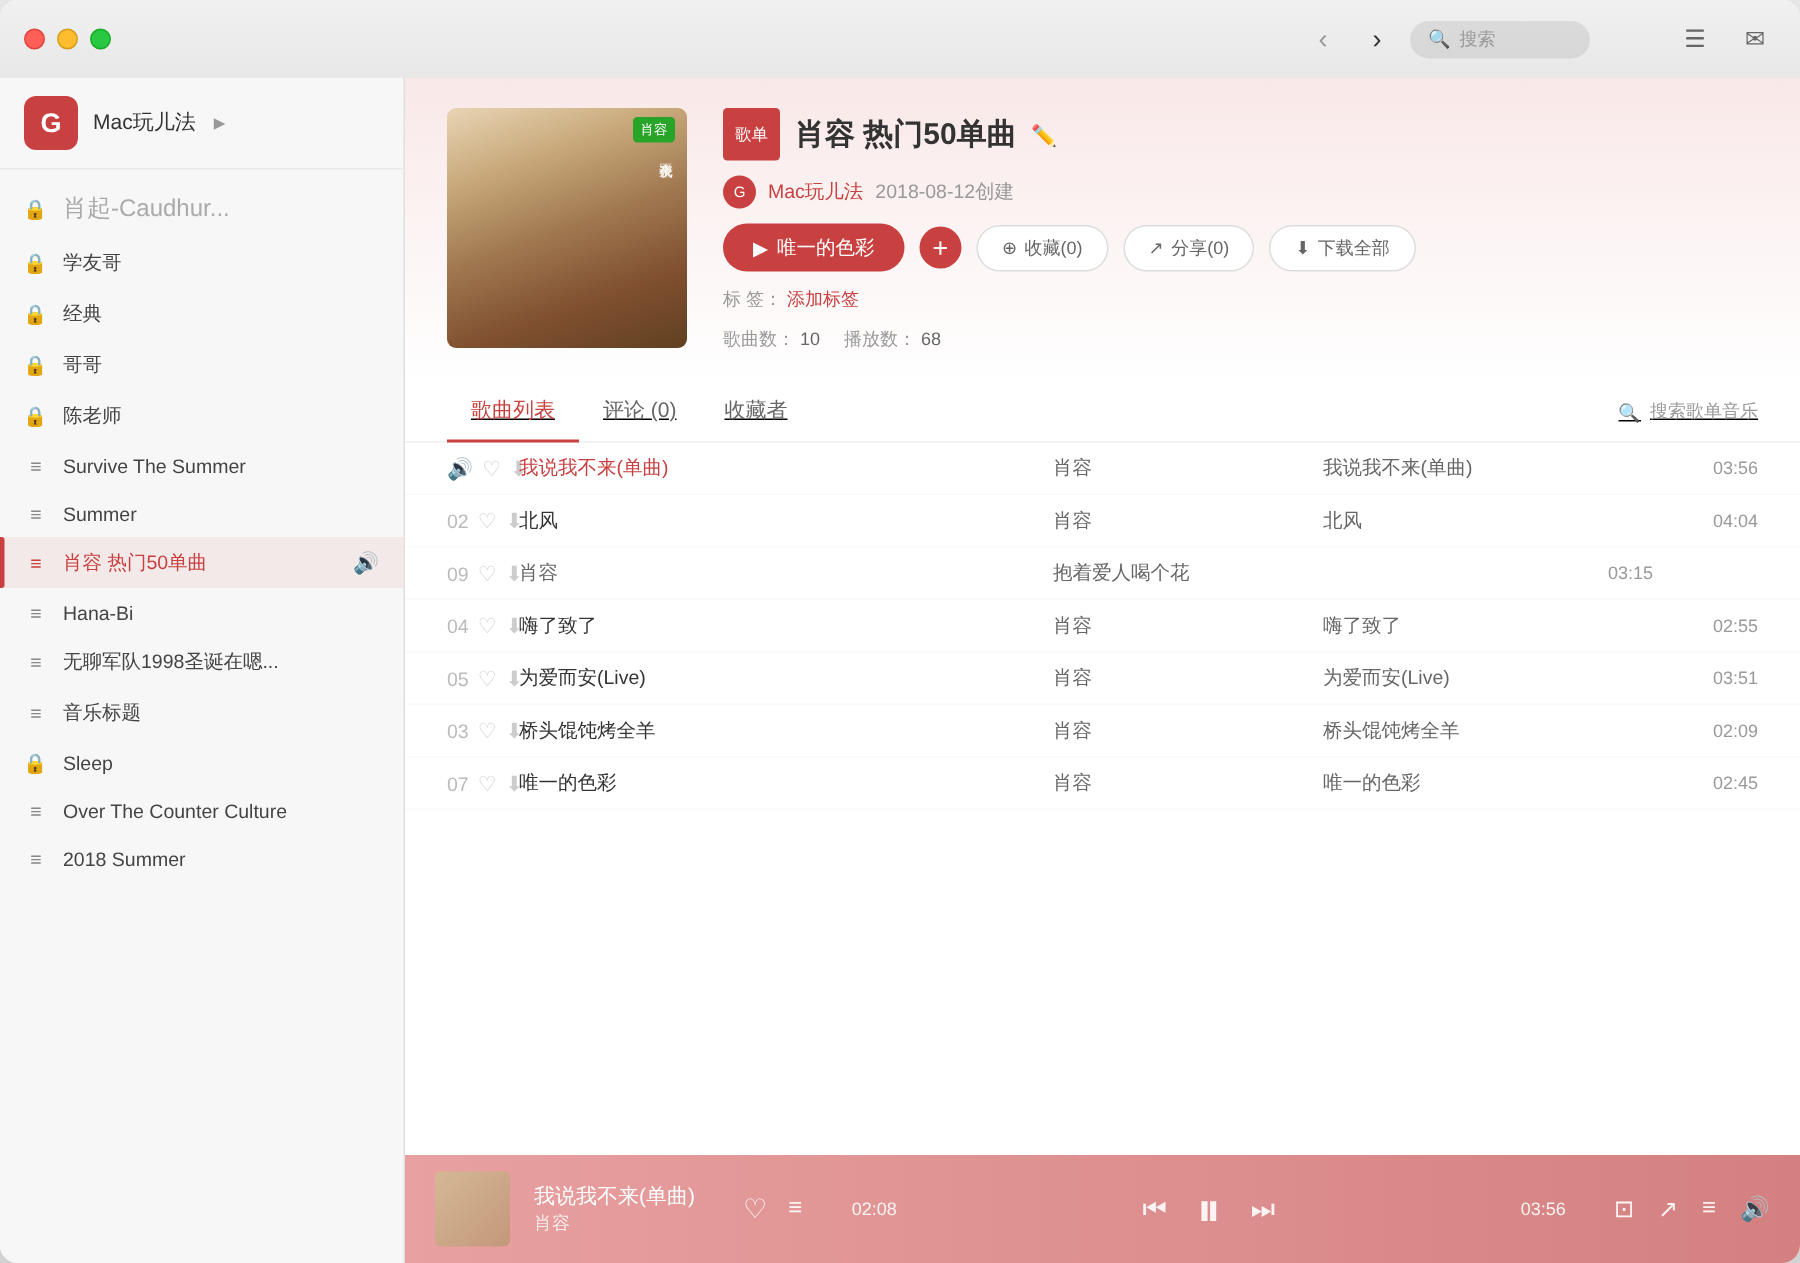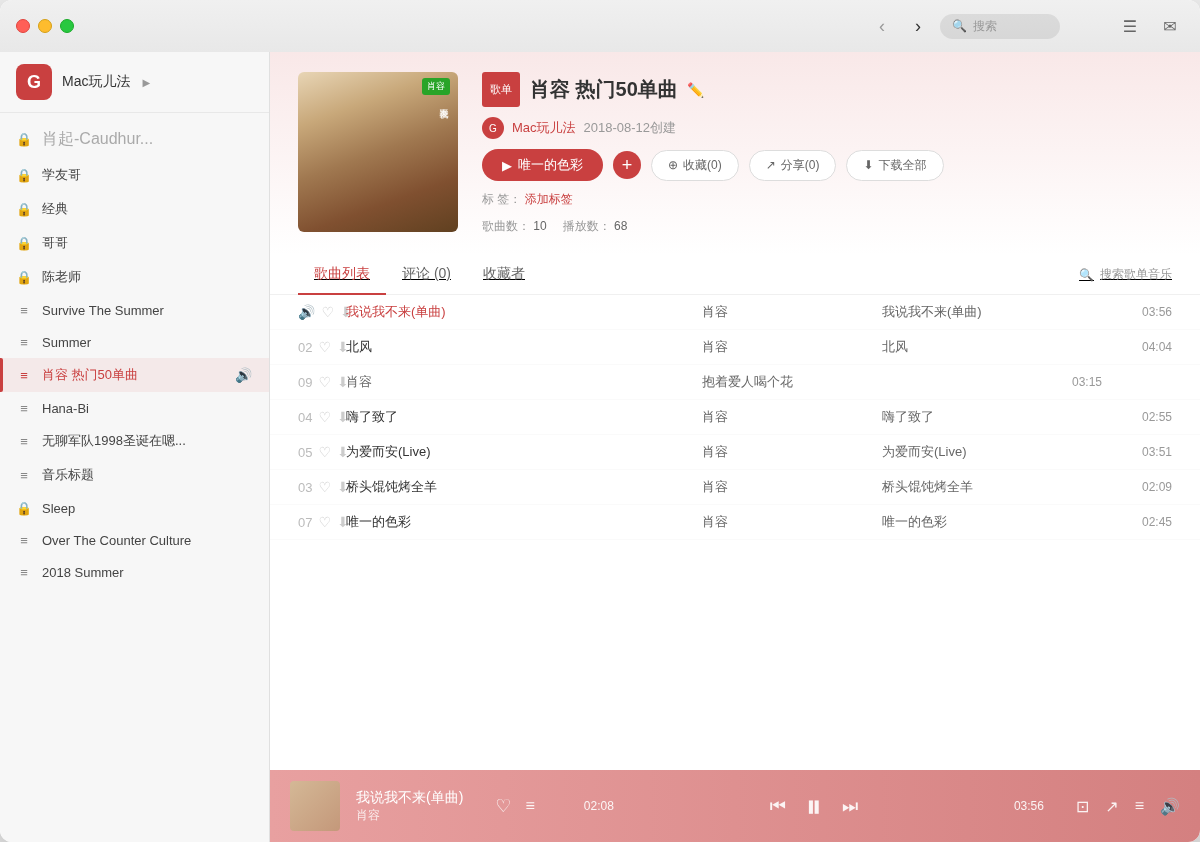--- a/index.html
+++ b/index.html
@@ -824,21 +824,21 @@
         <div class="player-info">
           <span class="player-title">我说我不来(单曲)</span>
           <span class="player-artist">肖容</span>
         </div>
 
         <div style="display:flex;align-items:center;gap:14px;margin-left:16px;">
           <span class="player-btn" style="font-size:18px;">♡</span>
           <span class="player-btn" style="font-size:16px;">≡</span>
         </div>
 
-        <span class="player-time" style="margin-left:33px;">02:08</span>
+        <span class="player-time" style="margin-left:17px;">02:08</span>
 
         <div class="player-controls">
           <span class="player-btn">⏮</span>
           <span class="player-btn main" style="font-size:32px;">⏸</span>
           <span class="player-btn">⏭</span>
         </div>
 
         <span class="player-time" style="margin-right:16px;">03:56</span>
 
         <div class="player-right-controls">

